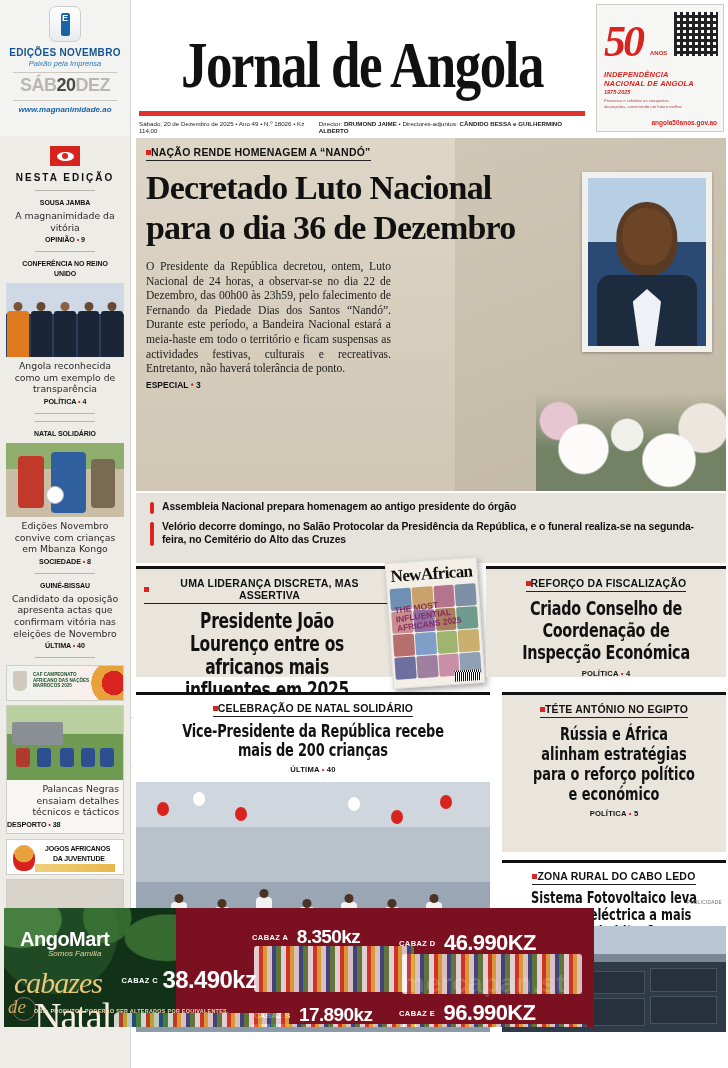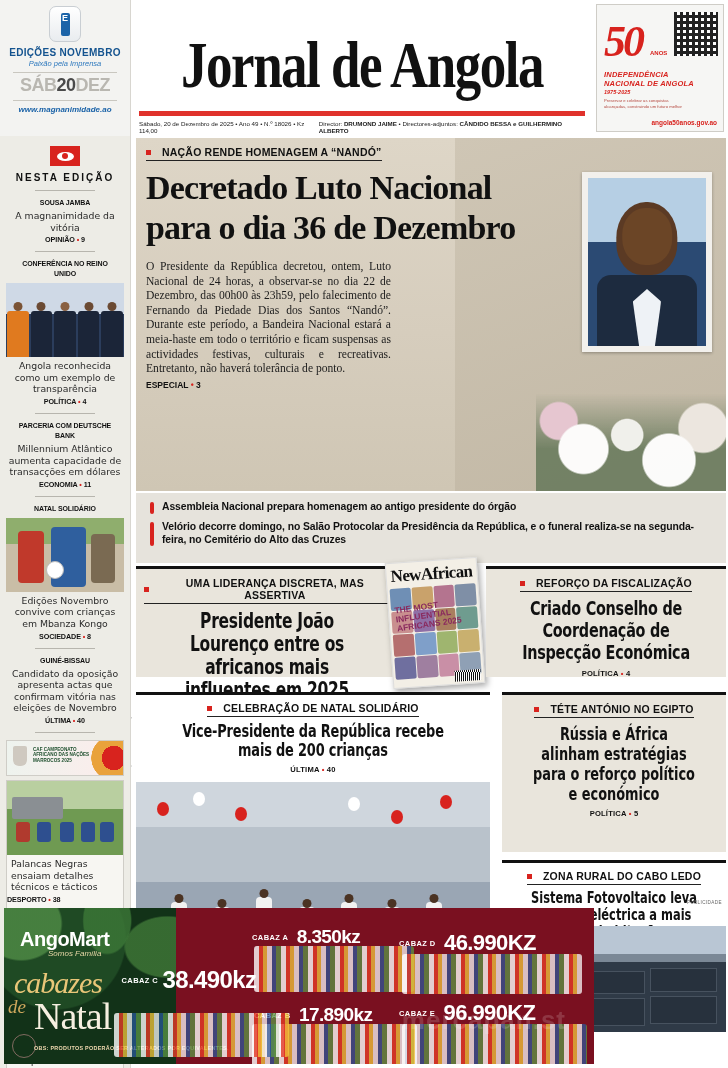--- a/index.html
+++ b/index.html
@@ -138,21 +138,21 @@
   .jog-ban { background:#fff; }
   .jog-ban .t1 { position:absolute; left:38px; top:5px; font-size:7px; font-weight:bold; color:#111; letter-spacing:-.2px; }
   .jog-ban .t2 { position:absolute; left:46px; top:15px; font-size:7px; font-weight:bold; color:#111; letter-spacing:-.2px; }
   .jog-ban .mascot { position:absolute; left:6px; top:5px; width:22px; height:26px;
                      background:radial-gradient(circle at 50% 30%, #e8a33d 0 45%, #d8231e 46% 100%); border-radius:50% 50% 40% 40%; }
   .jog-ban .rib { position:absolute; left:28px; bottom:2px; width:80px; height:8px;
                   background:linear-gradient(90deg,#f0d07a,#e8b84c); }
 
   .sb-card { border:1px solid #cfcdc7; background:#f7f6f2; padding:0 0 4px; margin-top:4px; }
   .sb-card .sb-photo { margin:0 0 3px; }
-  .sb-card .sb-text { padding:0 4px; }
+  .sb-card .sb-text { padding:0 4px;text-align:right; }
 
   .ph-palancas { background:linear-gradient(#b9cfa0 0 38%, #6f9a52 38% 100%); }
   .ph-palancas .truck { position:absolute; left:4%; top:22%; width:44%; height:30%; background:#8a8f93; border-radius:2px; }
   .ph-palancas .pl { position:absolute; bottom:18%; width:12%; height:26%; border-radius:3px; }
   .ph-palancas .pl.a { left:8%; background:#b03a2e; }
   .ph-palancas .pl.b { left:26%; background:#2e4f8f; }
   .ph-palancas .pl.c { left:46%; background:#2e4f8f; }
   .ph-palancas .pl.d { left:64%; background:#2e4f8f; }
   .ph-palancas .pl.e { left:80%; background:#2e4f8f; }
 
@@ -175,21 +175,21 @@
   .lead { position:absolute; left:4px; top:2px; width:590px; height:353px; background:#d9d1c2; overflow:hidden; }
   .lead-bg { position:absolute; inset:0;
     background:
       linear-gradient(180deg,#ded6c7 0%, #d6cdbd 55%, #cfc6b4 100%);
   }
   .lead-bg::after{
     content:""; position:absolute; right:0; top:0; width:46%; height:100%;
     background:linear-gradient(160deg,#cfc6b5,#c2b8a5);
   }
   .lead-inner { position:absolute; inset:0; padding:8px 10px; }
-  .kicker { display:flex; align-items:center; gap:11px; border-bottom:1.5px solid #222;
+  .kicker { display:flex; align-items:center; gap:0; border-bottom:1.5px solid #222;
             padding-bottom:2px; width:max-content; max-width:100%; }
   .kicker .sq { width:5px; height:5px; background:#d8231e; display:block; }
   .kicker span { font-size:10.5px; font-weight:bold; letter-spacing:.2px; color:#111; }
   .lead-h {
     font-family:"Liberation Serif", serif; font-weight:bold;
     font-size:34px; line-height:40px; letter-spacing:-0.8px; color:#111;
     margin-top:7px; width:430px;
   }
   .lead-body {
     font-family:"Liberation Serif", serif;
@@ -283,21 +283,21 @@
   .lr-bot { position:absolute; left:0; top:168px; width:224px; height:172px; background:#fff;
             border-top:3px solid #111; }
   .lr-bot .hdr { padding:7px 7px 0; text-align:center; }
   .lr-bot .cond-h { font-size:15.5px; line-height:17px; margin-top:5px; }
   .solarphoto { position:absolute; left:0; right:0; bottom:0; height:106px;
     background:linear-gradient(180deg,#b9c6d4 0 26%, #7b8896 26% 34%, #2f3a47 34% 100%); overflow:hidden; }
   .solarphoto .panel { position:absolute; background:#27313d; border:1px solid #47525f; }
 
   
   .pub-label { position:absolute; right:6px; top:900px; font-size:4.6px; color:#666; letter-spacing:.4px; }
-  .bigad { position:absolute; left:4px; top:908px; width:590px; height:156px;
+  .bigad { position:absolute; left:4px; top:908px; width:590px; height:119px;
            background:#7a1020; overflow:hidden; }
   .bigad .leftpane {
     position:absolute; left:0; top:0; width:172px; height:100%;
     background:radial-gradient(circle at 30% 20%, #1f4a24 0 40%, #123218 41% 100%);
   }
   .bigad .pine { position:absolute; inset:0;
     background:
       radial-gradient(ellipse at 10% 10%, rgba(80,140,70,.8) 0 18%, transparent 19%),
       radial-gradient(ellipse at 60% 8%, rgba(60,120,55,.8) 0 16%, transparent 17%),
       radial-gradient(ellipse at 95% 25%, rgba(70,130,60,.7) 0 18%, transparent 19%); }
@@ -408,29 +408,20 @@
       </div>
       <div class="sb-text">Angola reconhecida como um exemplo de transparência</div>
       <div class="sb-tag">
         <span>POLÍTICA</span>
         <span class="dot">•</span>
         <span>4</span>
       </div>
     </div>
     <div class="sep"></div>
 
-    <div class="sb-item">
-      <div class="sb-kicker">PARCERIA COM DEUTSCHE BANK</div>
-      <div class="sb-text">Millennium Atlântico aumenta capacidade de transacções em dólares</div>
-      <div class="sb-tag">
-        <span>ECONOMIA</span>
-        <span class="dot">•</span>
-        <span>11</span>
-      </div>
-    </div>
     <div class="sep"></div>
 
     <div class="sb-item">
       <div class="sb-kicker">NATAL SOLIDÁRIO</div>
       <div class="sb-photo ph-natal">
         <i class="fig f1"></i>
           <i class="fig f2"></i>
           <i class="fig f3"></i>
           <i class="ball"></i>
       </div>

